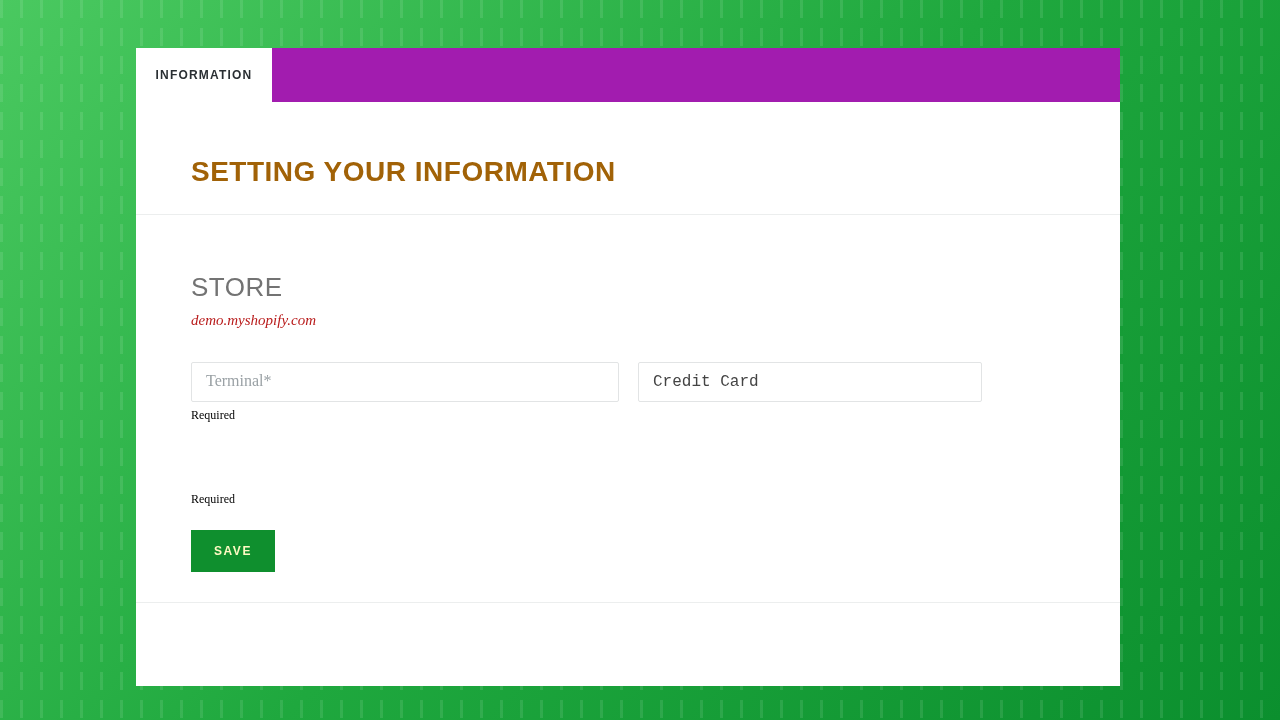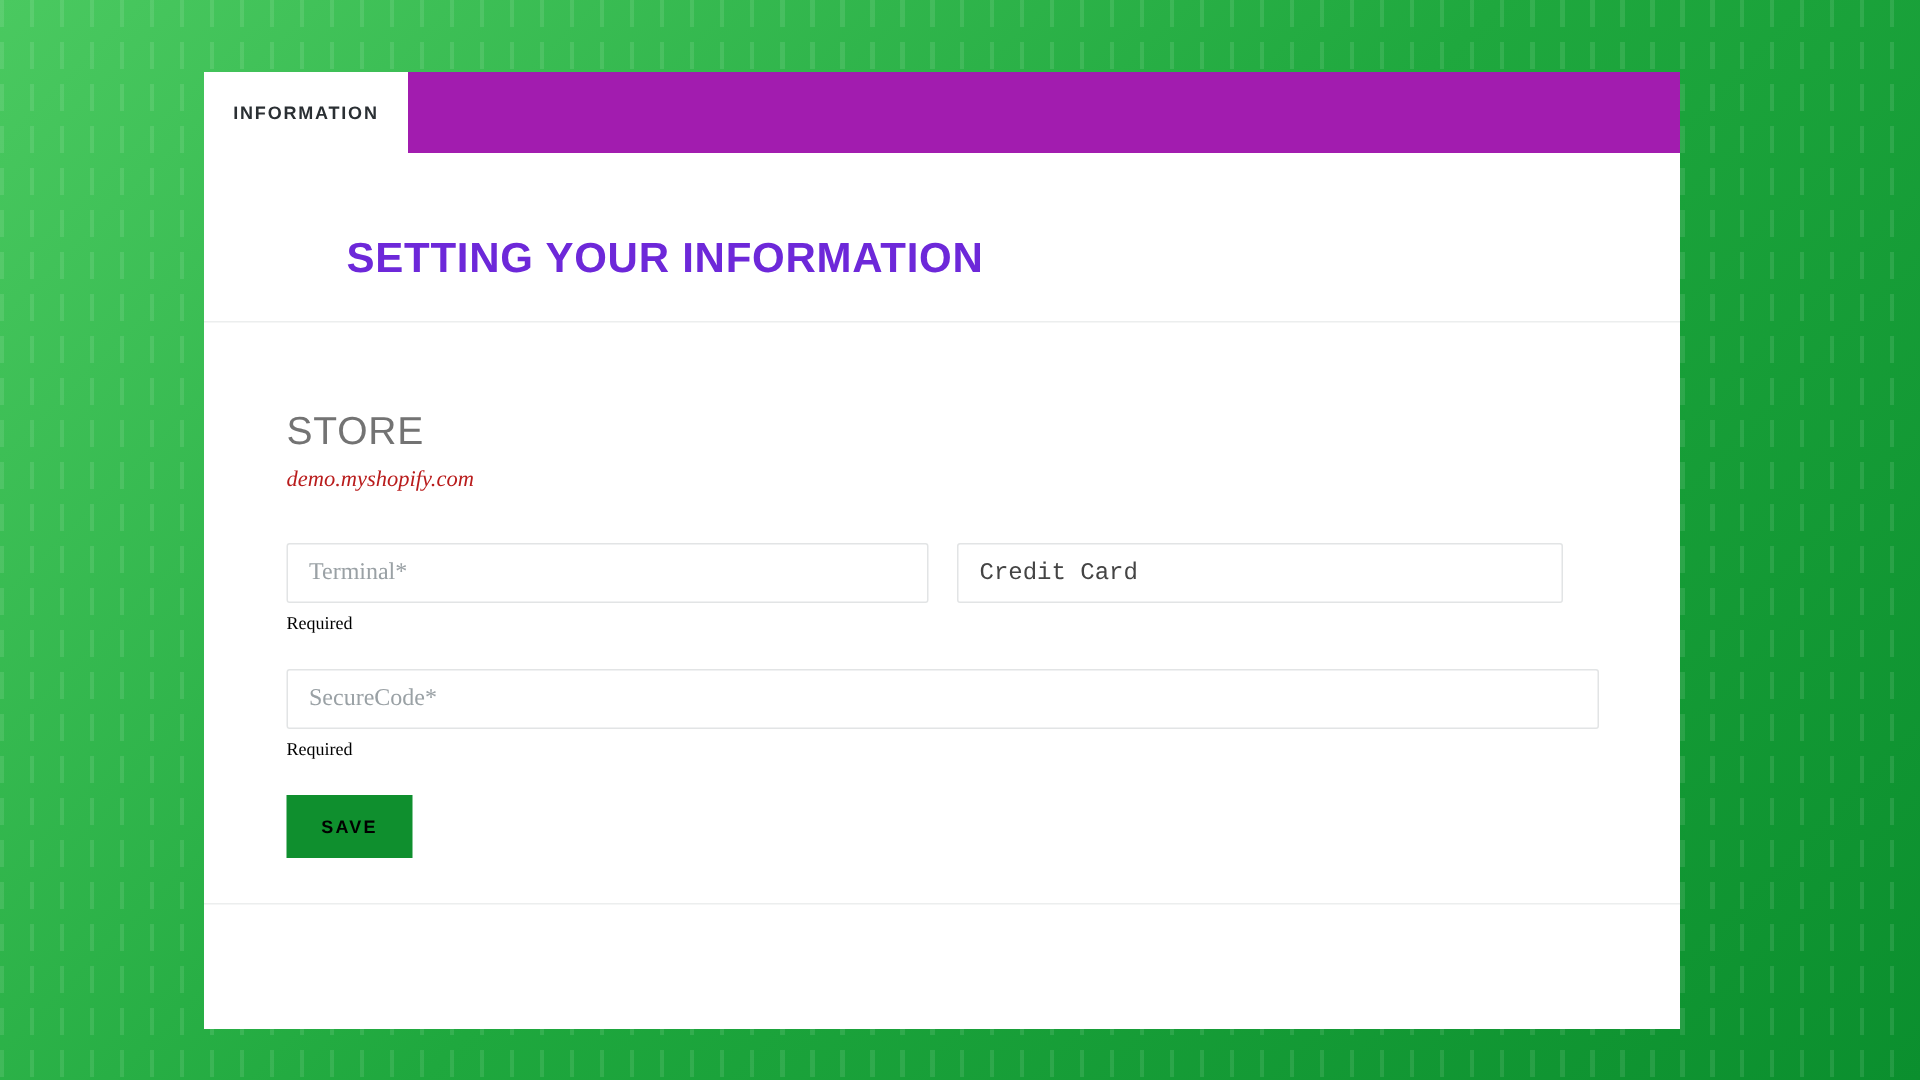--- a/index.html
+++ b/index.html
@@ -59,23 +59,22 @@
     color: #2a2f33;
   }
 
   .page-title {
     position: absolute;
     left: 55px;
     top: 108px;
     font-size: 28px;
     font-weight: 800;
     letter-spacing: 0.5px;
-    color: #6d28d9;
+    color: #a16207;
     font-family: "Arial Black", "Helvetica Neue", Arial, sans-serif;
-    margin-left: 40px;
   }
 
   .divider {
     position: absolute;
     left: 0; right: 0;
     top: 166px;
     height: 1px;
     background: #eceeee;
   }
 
@@ -118,35 +117,35 @@
   }
 
   .helper {
     position: absolute;
     font-size: 12px;
     color: #000000;
     font-family: Georgia, "Times New Roman", serif;
   }
 
   #terminal-input { left: 55px;  top: 314px; width: 428px; }
-  #label-input    { left: 502px; top: 314px; width: 404px; }
+  #label-input    { left: 502px; top: 314px; width: 344px; }
   #secure-input   { left: 55px;  top: 398px; width: 875px; }
 
   #helper1 { left: 55px; top: 360px; }
   #helper2 { left: 55px; top: 444px; }
 
   .save-btn {
     position: absolute;
     left: 55px;
     top: 482px;
     width: 84px;
     height: 42px;
     background: #0f8f2e;
     border: none;
-    color: #000000;
+    color: #fef9c3;
     font-size: 12px;
     font-weight: 700;
     letter-spacing: 1.5px;
     cursor: pointer;
   }
 
   .bottom-divider {
     position: absolute;
     left: 0; right: 0;
     top: 554px;
@@ -169,19 +168,18 @@
 
   <h2 class="section-title">STORE</h2>
 
   <div class="store-url">demo.myshopify.com</div>
 
   <input id="terminal-input" class="input" type="text" placeholder="Terminal*" style="">
   <div id="helper1" class="helper">Required</div>
 
   <input id="label-input" class="input" type="text" value="Credit Card" style="">
 
-  <input id="secure-input" class="input" type="text" placeholder="SecureCode*" style="">
   <div id="helper2" class="helper">Required</div>
 
   <button class="save-btn">SAVE</button>
 
   <div class="bottom-divider"></div>
 </div>
 
 </body></html>

